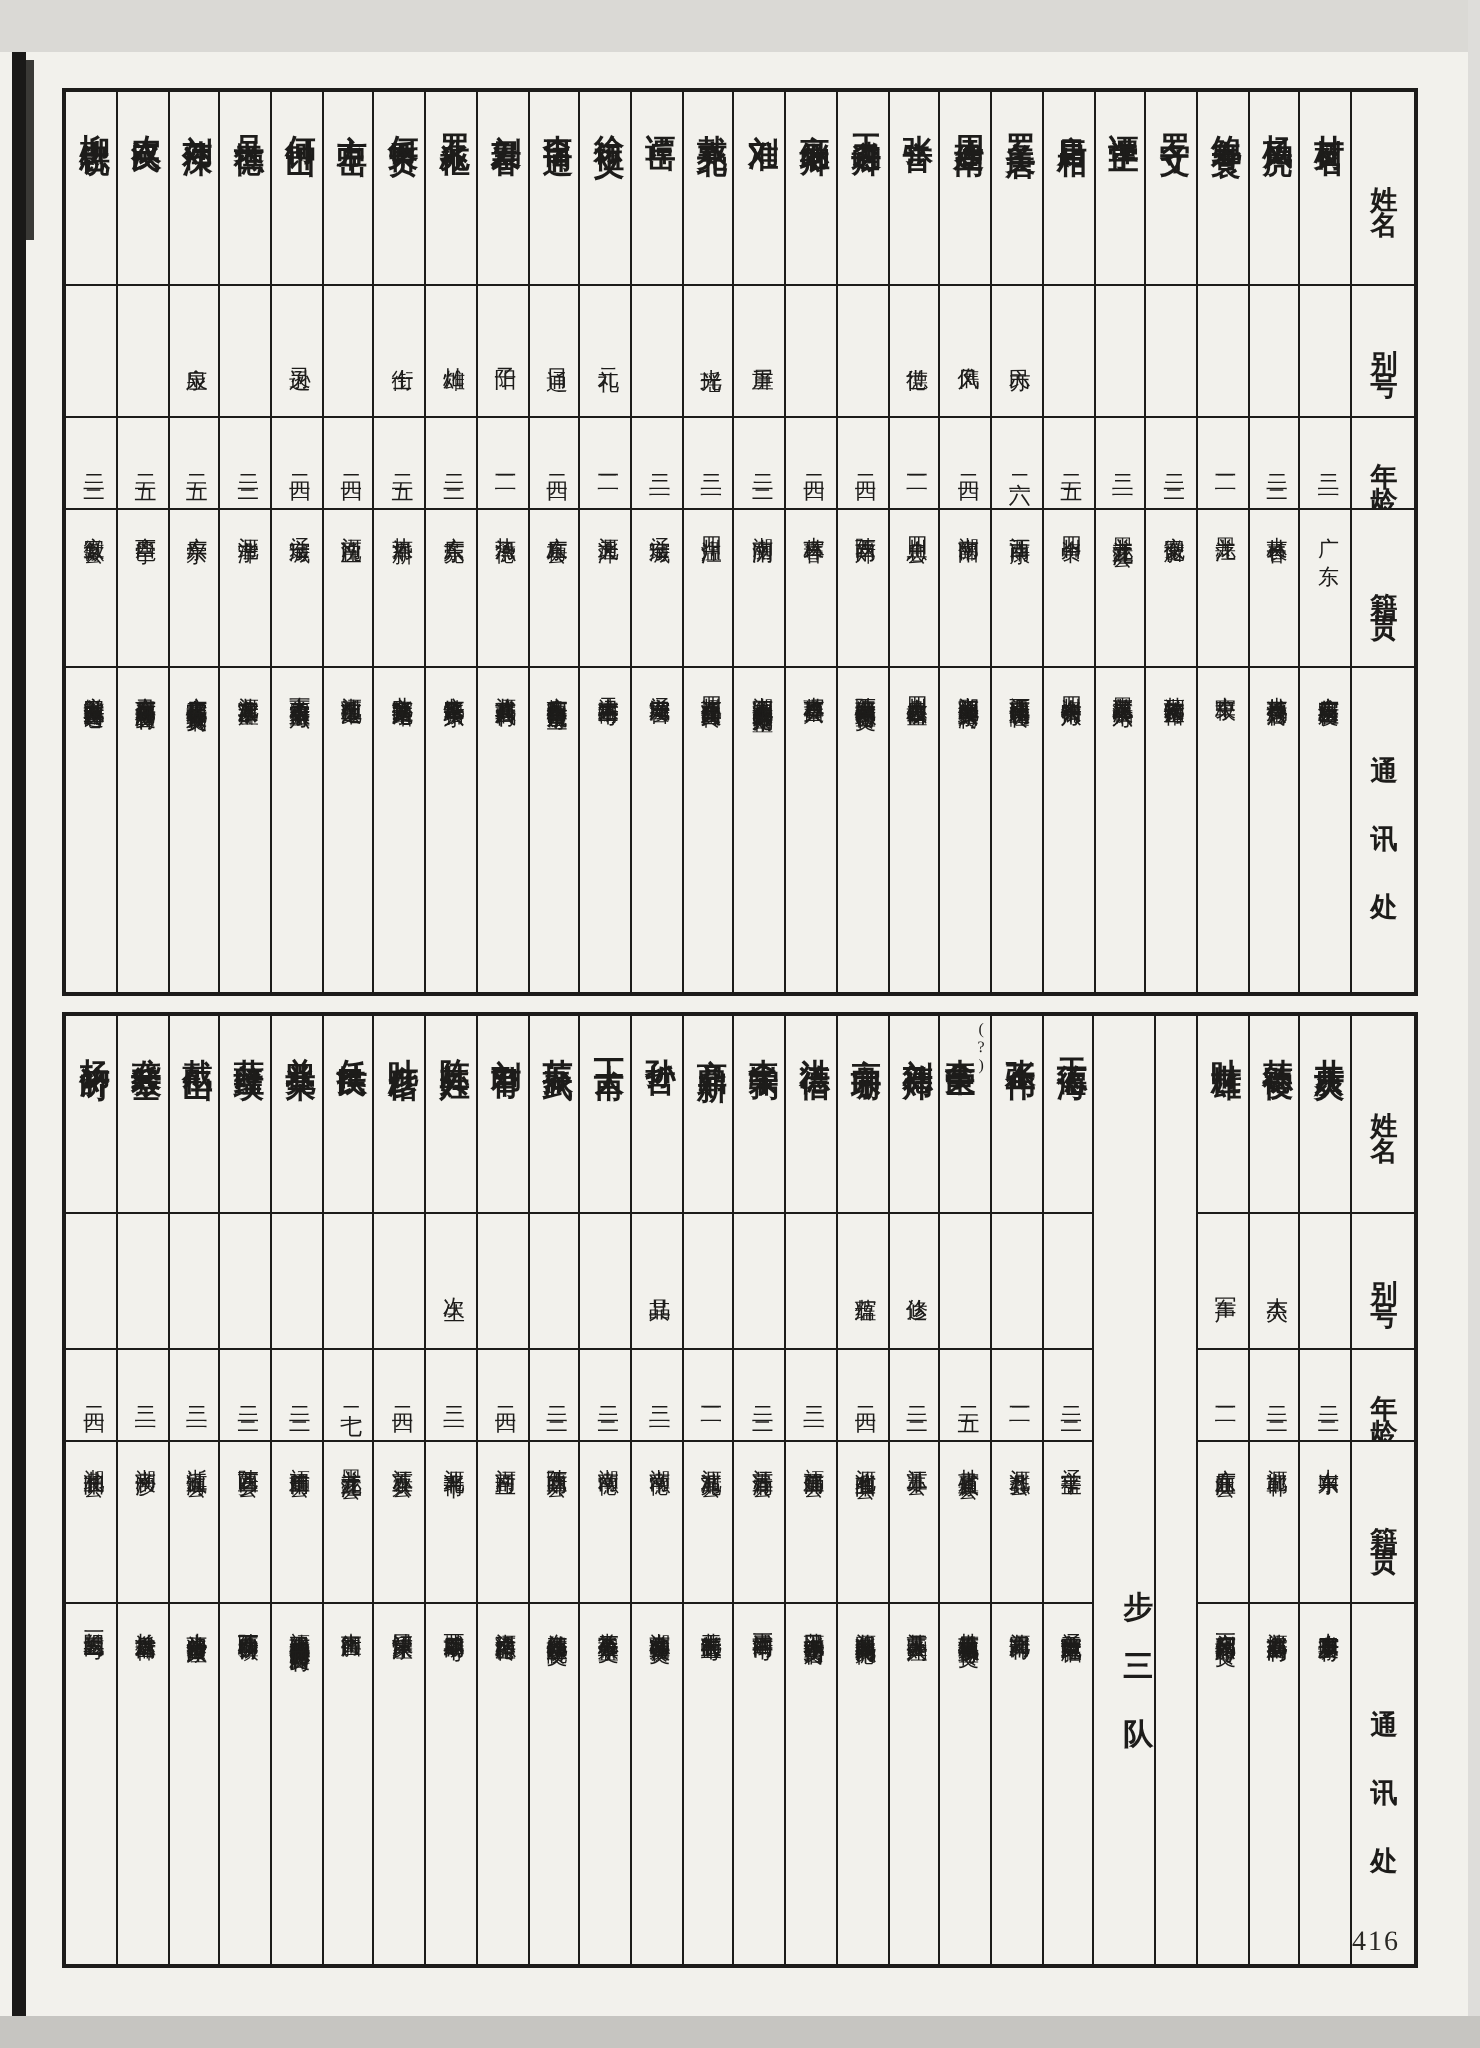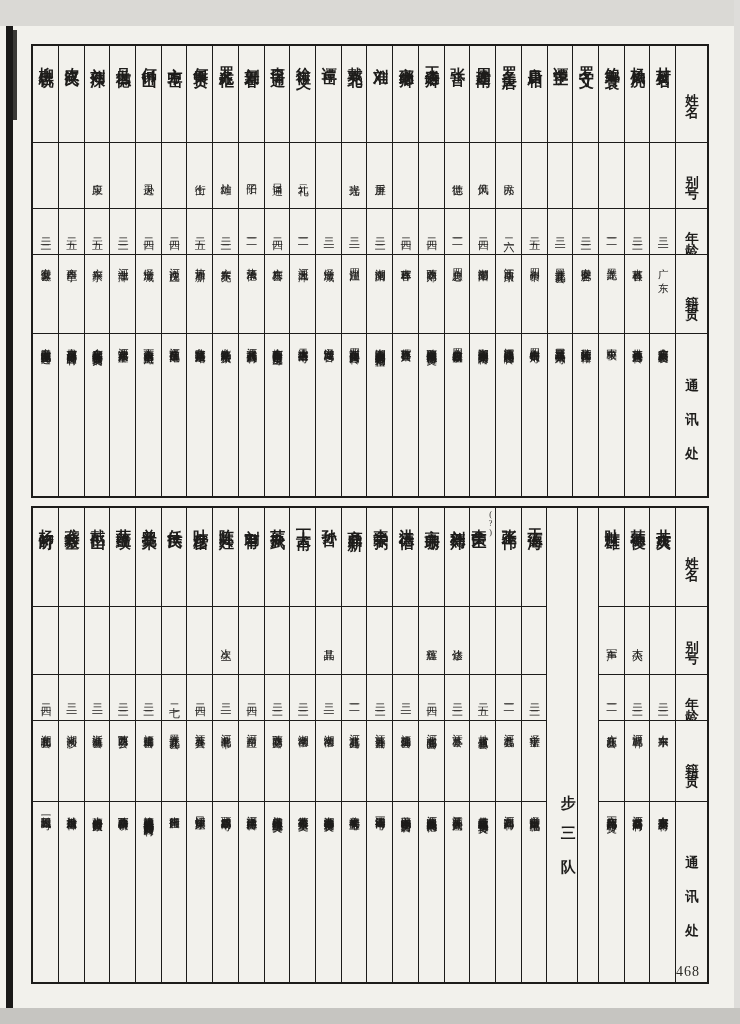--- a/index.html
+++ b/index.html
@@ -914,17 +914,17 @@
         <div class="cell cell-native">
           <span class="vtext native-text">湖北长阳县</span>
         </div>
         <div class="cell cell-address">
           <span class="vtext address-text">长阳城内一三三号</span>
         </div>
       </div>
     </div>
 
   <div class="page-number">
-    <span>468</span>
+    <span>416</span>
   </div>
 
   <div class="bottom-shade"></div>
 </div>
 
 </body></html>

